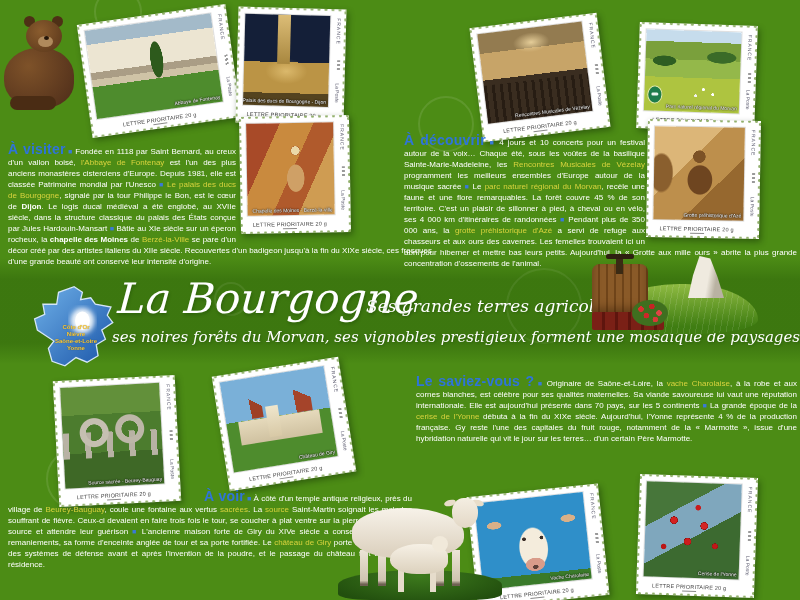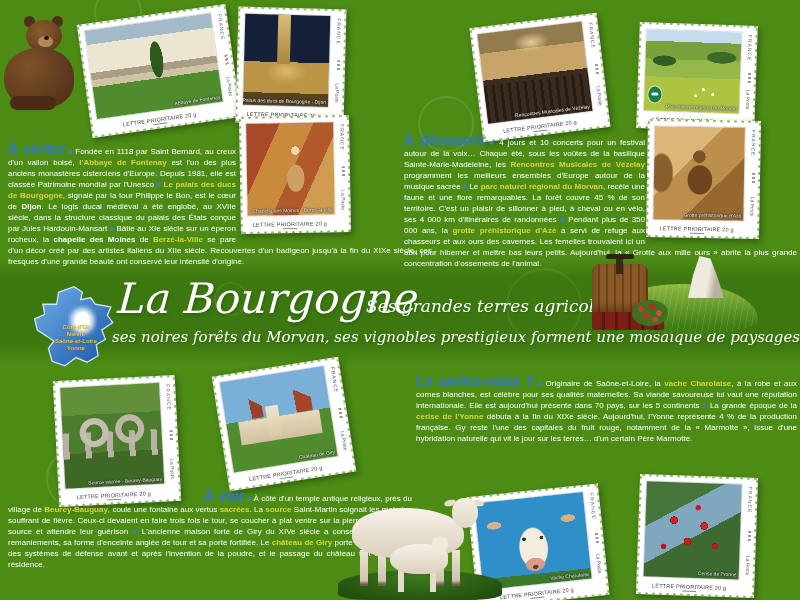--- a/index.html
+++ b/index.html
@@ -127,21 +127,21 @@
   .sec { position:absolute; font-size:8px; line-height:11px; color:#fff; text-align:justify; }
   .sec-visiter { left:8px; top:144px; width:424px; }
   .sec-decouvrir { left:404px; top:135px; width:393px; }
   .sec-saviez { left:416px; top:376px; width:381px; }
   .sec-voir { left:8px; top:491px; width:404px; text-indent:196px; }
   .wrapspacer { display:block; float:right; }
   .sp-visiter { width:196px; height:98px; }
   .sp-decouvrir { width:152px; height:102px; }
   .seg-h { color:#2f74d8; font-weight:bold; font-size:14px; letter-spacing:.2px; }
   .seg-b { color:#3a7ad8; font-size:7px; }
-  .seg-hl { color:#d8d33e; font-weight:bold; }
+  .seg-hl { color:#d8d33e; font-weight:normal; }
   .seg-w { color:#ffffff; font-weight:bold; }
 
   
   .region-title { position:absolute; left:118px; top:274px; font-family:"DejaVu Serif", serif;
     font-style:italic; font-size:42px; color:#fff; transform:skewX(-4deg);
     text-shadow:1px 2px 3px rgba(20,60,0,.35); white-space:nowrap; }
   .sub1 { position:absolute; left:366px; top:296px; font-family:"DejaVu Serif", serif; font-style:italic;
     font-size:17px; color:#fff; white-space:nowrap; text-shadow:1px 1px 2px rgba(20,60,0,.3); }
   .sub2 { position:absolute; left:112px; top:328px; font-family:"DejaVu Serif", serif; font-style:italic;
     font-size:15px; color:#fff; white-space:nowrap; text-shadow:1px 1px 2px rgba(20,60,0,.3); }

